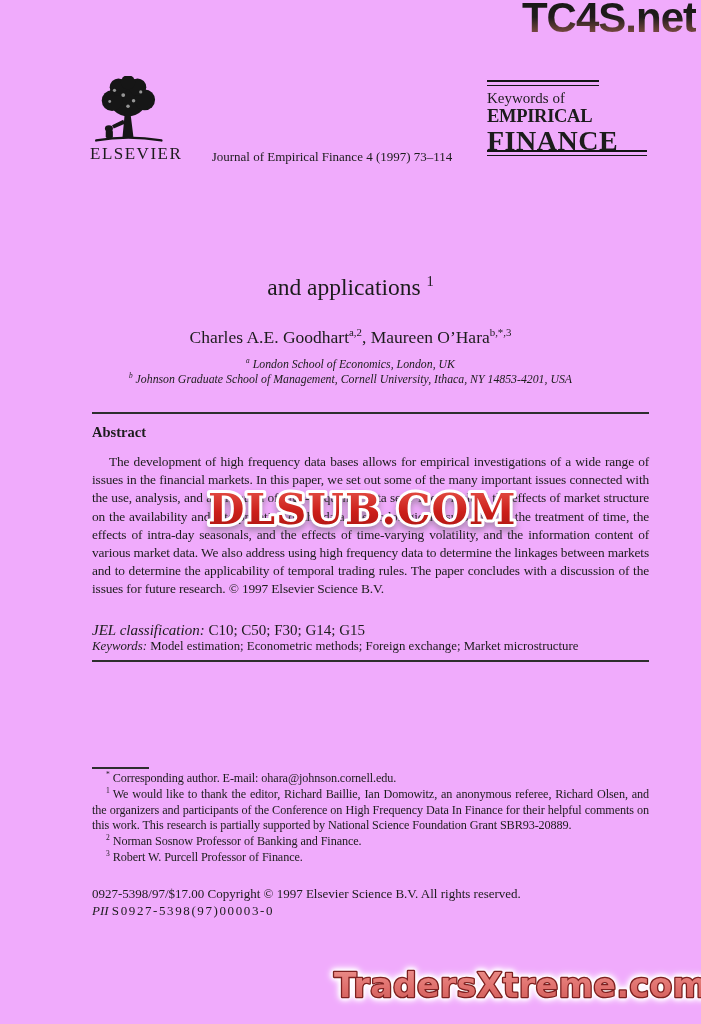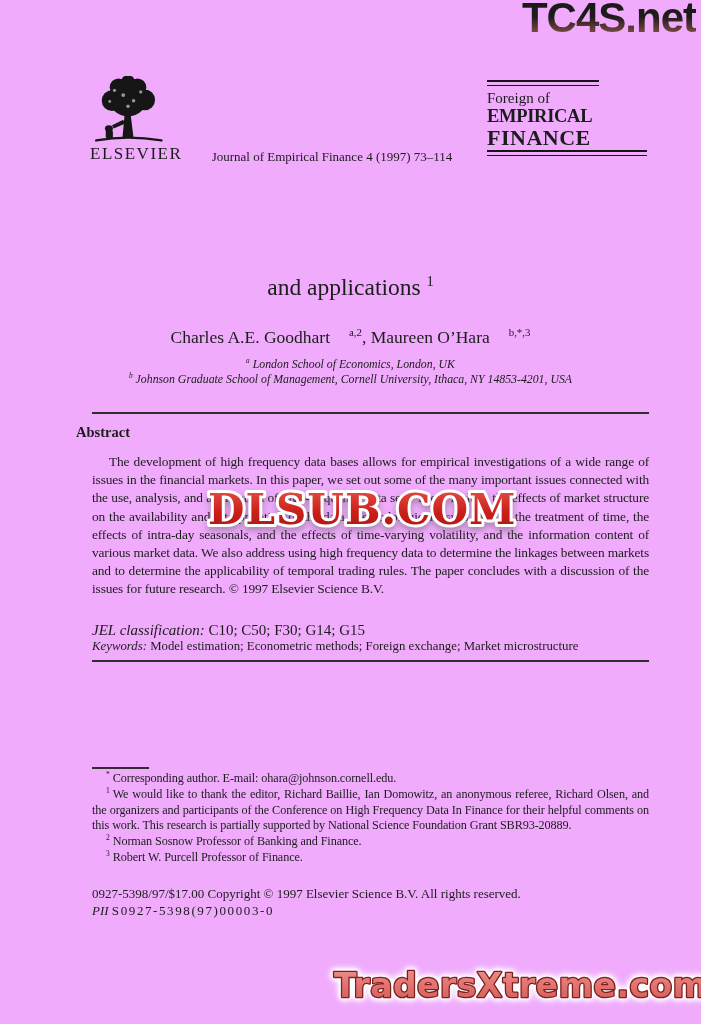--- a/index.html
+++ b/index.html
@@ -23,39 +23,39 @@
 
   
   .tree{position:absolute;left:88px;top:76px;}
   .publisher{position:absolute;left:90px;top:144px;font-size:17px;letter-spacing:1.5px;}
   .citation{position:absolute;left:92px;top:149px;width:480px;text-align:center;font-size:13px;}
   .jbox{position:absolute;left:487px;top:80px;width:112px;}
   .dbl{border-top:2.4px solid #151515;border-bottom:1.2px solid #151515;height:2.6px;}
   .dbl-bottom{position:absolute;left:487px;top:150px;width:160px;}
   .j1{font-size:15px;margin-top:4px;}
   .j2{font-size:18.5px;font-weight:bold;letter-spacing:-.3px;margin-top:-1px;}
-  .j3{font-size:22px;font-weight:bold;letter-spacing:.5px;margin-top:-2px;}
+  .j3{font-size:28px;font-weight:bold;letter-spacing:.5px;margin-top:-2px;}
 
   
   .title{position:absolute;left:50px;top:244px;width:601px;text-align:center;
          font-size:23.5px;line-height:29px;}
   sup{font-size:62%;line-height:0;}
   .authors{position:absolute;left:50px;top:327px;width:601px;text-align:center;font-size:17.5px;}
-  .authors sup{margin-left:19px;}
+  .authors sup{margin-left:0;}
   .affils{position:absolute;left:30px;top:357px;width:641px;text-align:center;
           font-style:italic;font-size:11.8px;line-height:14.8px;}
   .affils sup{margin-right:3px;font-style:italic;}
 
   
   .rule{position:absolute;left:92px;width:557px;height:1.8px;background:#2e2e2e;}
   .rule1{top:412px;} .rule2{top:660px;}
   .fnrule{position:absolute;left:92px;top:767px;width:57px;height:1.6px;background:#2e2e2e;}
 
   
-  .abstract-h{position:absolute;left:76px;top:424px;font-size:14.5px;font-weight:bold;}
+  .abstract-h{position:absolute;left:92px;top:424px;font-size:14.5px;font-weight:bold;}
   .abstract-p{position:absolute;left:92px;top:453px;width:557px;
               font-size:13.4px;line-height:18.2px;letter-spacing:-.15px;
               text-align:justify;text-indent:17px;}
   .jel{position:absolute;left:92px;top:622px;width:557px;font-size:15px;}
   .kw {position:absolute;left:92px;top:639px;width:557px;font-size:12.8px;}
   .ital{font-style:italic;}
 
   
   .footnotes{position:absolute;left:92px;top:771px;width:557px;
              font-size:12.2px;line-height:15.8px;letter-spacing:-.1px;text-align:justify;}
@@ -97,21 +97,21 @@
       <circle cx="50" cy="38" r="2.2"></circle>
         <circle cx="27" cy="32" r="1.8"></circle>
     </g>
   </svg>
   <div class="publisher">ELSEVIER</div>
 
   <div class="citation">Journal of Empirical Finance 4 (1997) 73–114</div>
 
   <div class="jbox">
     <div class="dbl"></div>
-    <div class="j1">Foreign of</div>
+    <div class="j1">Keywords of</div>
     <div class="j2">EMPIRICAL</div>
     <div class="j3">FINANCE</div>
   </div>
   <div class="dbl dbl-bottom"></div>
 
   <div class="title">
     <br>
     <span>and applications</span>
     <sup>1</sup>
   </div>

